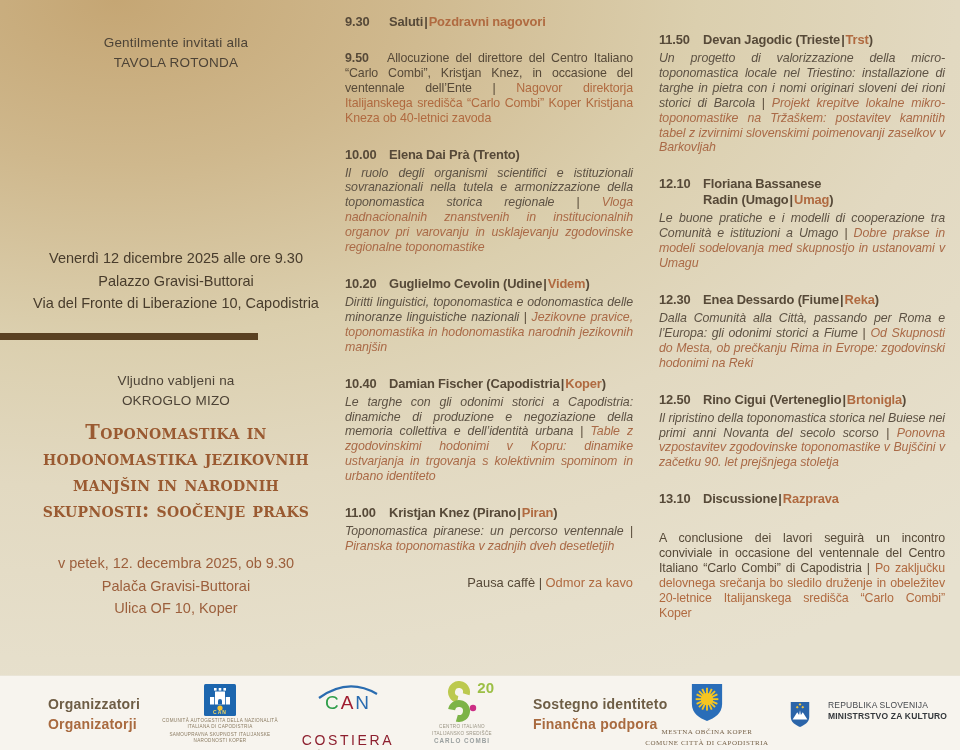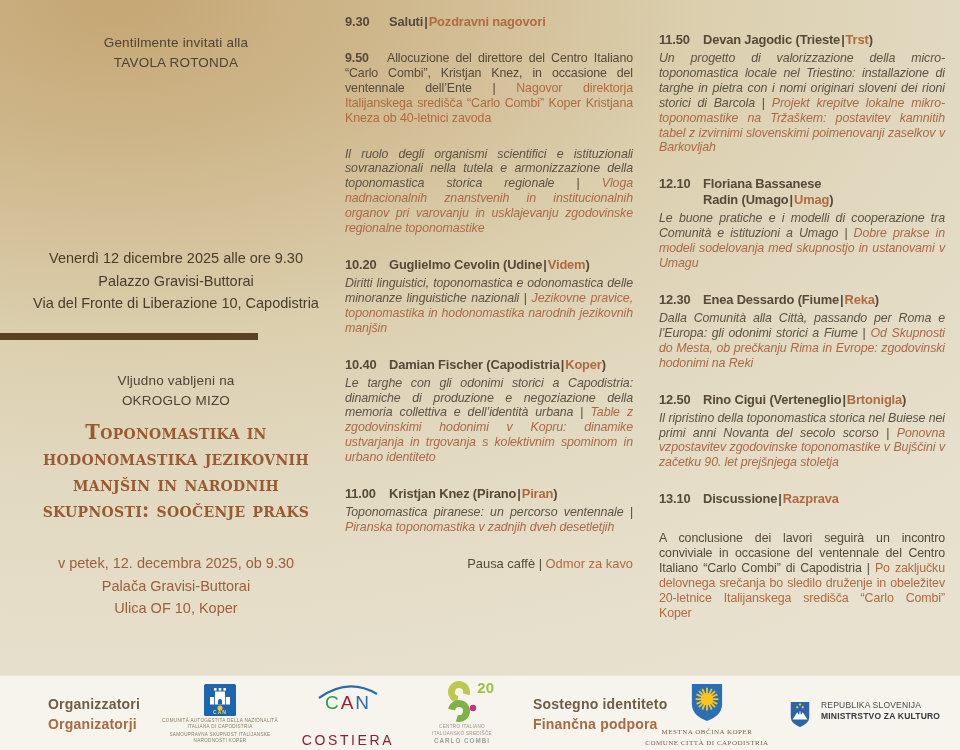--- a/index.html
+++ b/index.html
@@ -62,21 +62,21 @@
   .cl-row{position:absolute;left:0;right:0;top:7px;font-size:19px;font-weight:500;letter-spacing:2px}
   .cl-c{color:#2f9e4a}.cl-a{color:#a01c30}.cl-n{color:#2a6cb0}
   .costiera-word{font-size:14px;font-weight:400;letter-spacing:2.6px;color:#8d1f2e;margin-top:17px}
   .f-combi{left:412px;top:5px;width:100px}
   .combi-art{position:relative;width:60px;height:42px;margin:0 auto}
   .combi-20{position:absolute;right:-2px;top:-2px;font-size:15px;font-weight:700;color:#9cbf45}
   .combi-cap1{font-size:4.6px;line-height:5.6px;color:#9a9484;letter-spacing:.3px;margin-top:1px}
   .combi-cap2{font-size:6.3px;color:#9aa0a0;letter-spacing:1px;font-weight:700;margin-top:1px}
   .f-koper{left:612px;top:6px;width:190px}
   .kp-cap{font-family:"Liberation Serif",serif;font-size:7px;line-height:9px;color:#77634a;letter-spacing:.5px;margin-top:2px}
-  .f-slo{left:788px;top:24px;display:flex;align-items:flex-start;gap:9px;text-align:left}
+  .f-slo{left:788px;top:24px;display:flex;align-items:flex-start;gap:16px;text-align:left}
   .slo-l1{font-size:8.5px;line-height:11px;color:#45484d;letter-spacing:.2px}
   .slo-l2{font-size:8.5px;line-height:11px;color:#34383c;font-weight:700;letter-spacing:.2px}
 </style>
 </head>
 <body>
 
 <div class="page">
 
   <aside class="col-left">
     <div class="g g-inv-it invite">
@@ -109,20 +109,24 @@
           <span class="time">9.30</span>
           <span class="ht"><span class="dark">Saluti</span><span class="sep"></span><span class="terra">Pozdravni nagovori</span></span>
         </div>
     </section>
 
     <section class="entry">
       <p class="body plain"><span class="time-in">9.50</span><span class="dark">Allocuzione del direttore del Centro Italiano “Carlo Combi”, Kristjan Knez, in occasione del ventennale dell’Ente</span><span class="bsep"></span><span class="terra">Nagovor direktorja Italijanskega središča “Carlo Combi” Koper Kristjana Kneza ob 40-letnici zavoda</span></p>
     </section>
 
     <section class="entry">
+      <div class="head">
+          <span class="time">10.00</span>
+          <span class="ht"><span class="dark">Elena Dai Prà</span><span class="place"><span class="dark">Trento</span></span></span>
+        </div>
       <p class="body"><span class="it-i">Il ruolo degli organismi scientifici e istituzionali sovranazionali nella tutela e armonizzazione della toponomastica storica regionale</span><span class="bsep"></span><span class="sl-i">Vloga nadnacionalnih znanstvenih in institucionalnih organov pri varovanju in usklajevanju zgodovinske regionalne toponomastike</span></p>
     </section>
 
     <section class="entry">
       <div class="head">
           <span class="time">10.20</span>
           <span class="ht"><span class="dark">Guglielmo Cevolin</span><span class="place"><span class="dark">Udine</span><span class="sep"></span><span class="terra">Videm</span></span></span>
         </div>
       <p class="body"><span class="it-i">Diritti linguistici, toponomastica e odonomastica delle minoranze linguistiche nazionali</span><span class="bsep"></span><span class="sl-i">Jezikovne pravice, toponomastika in hodonomastika narodnih jezikovnih manjšin</span></p>
     </section>

